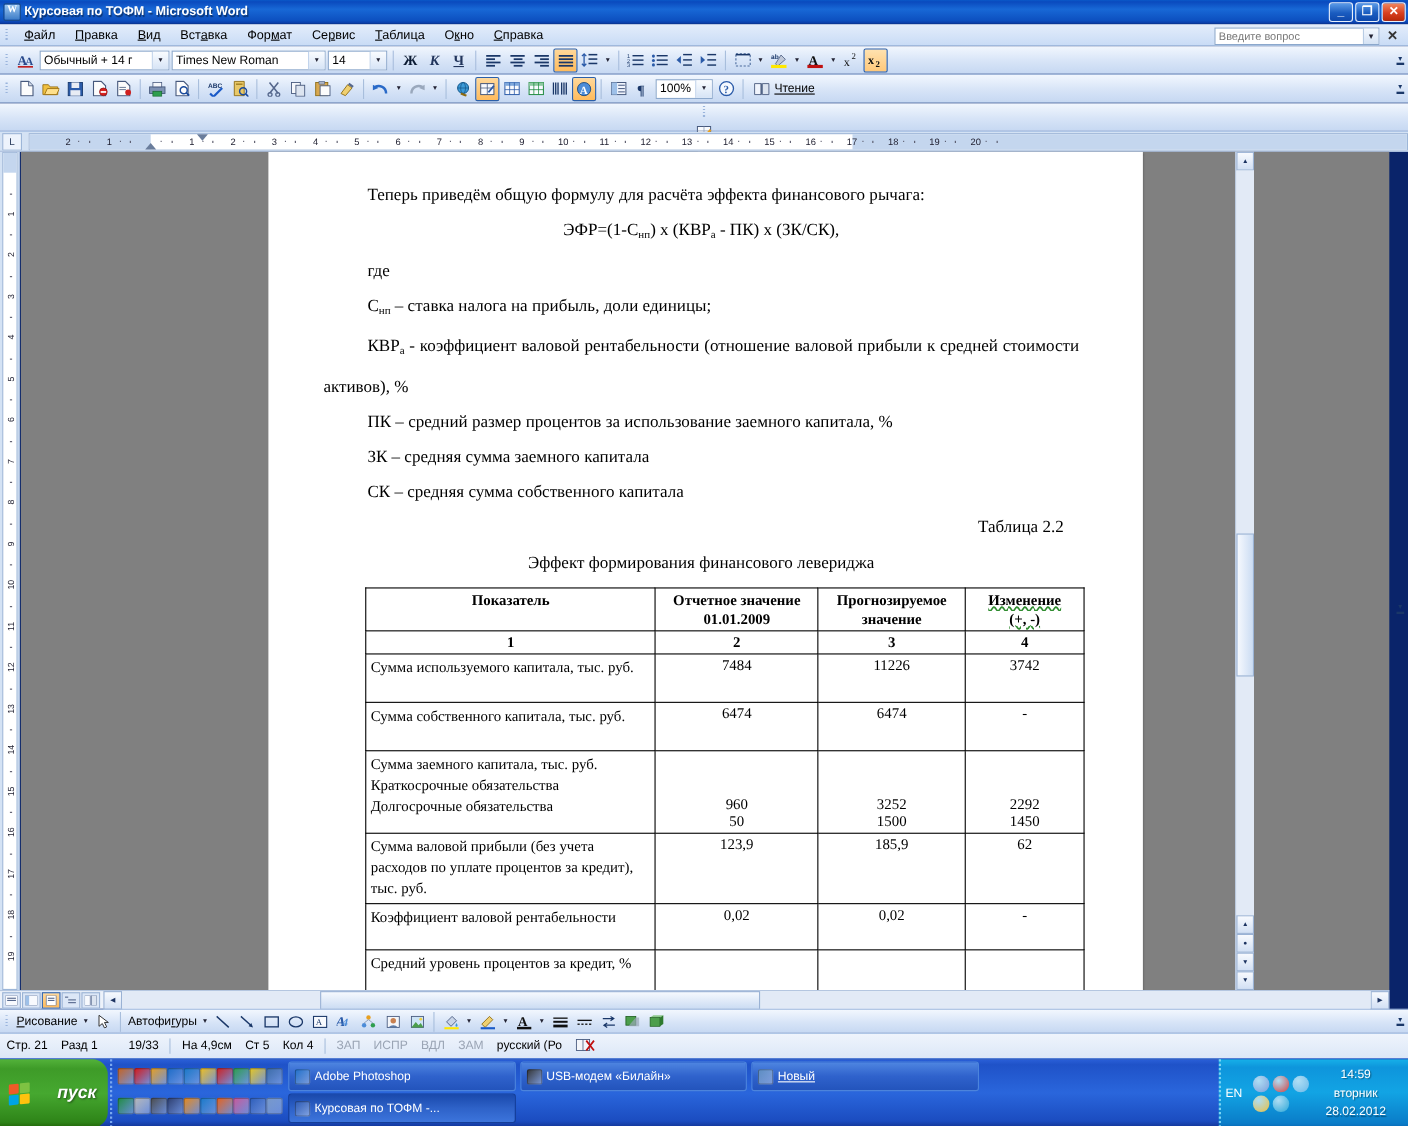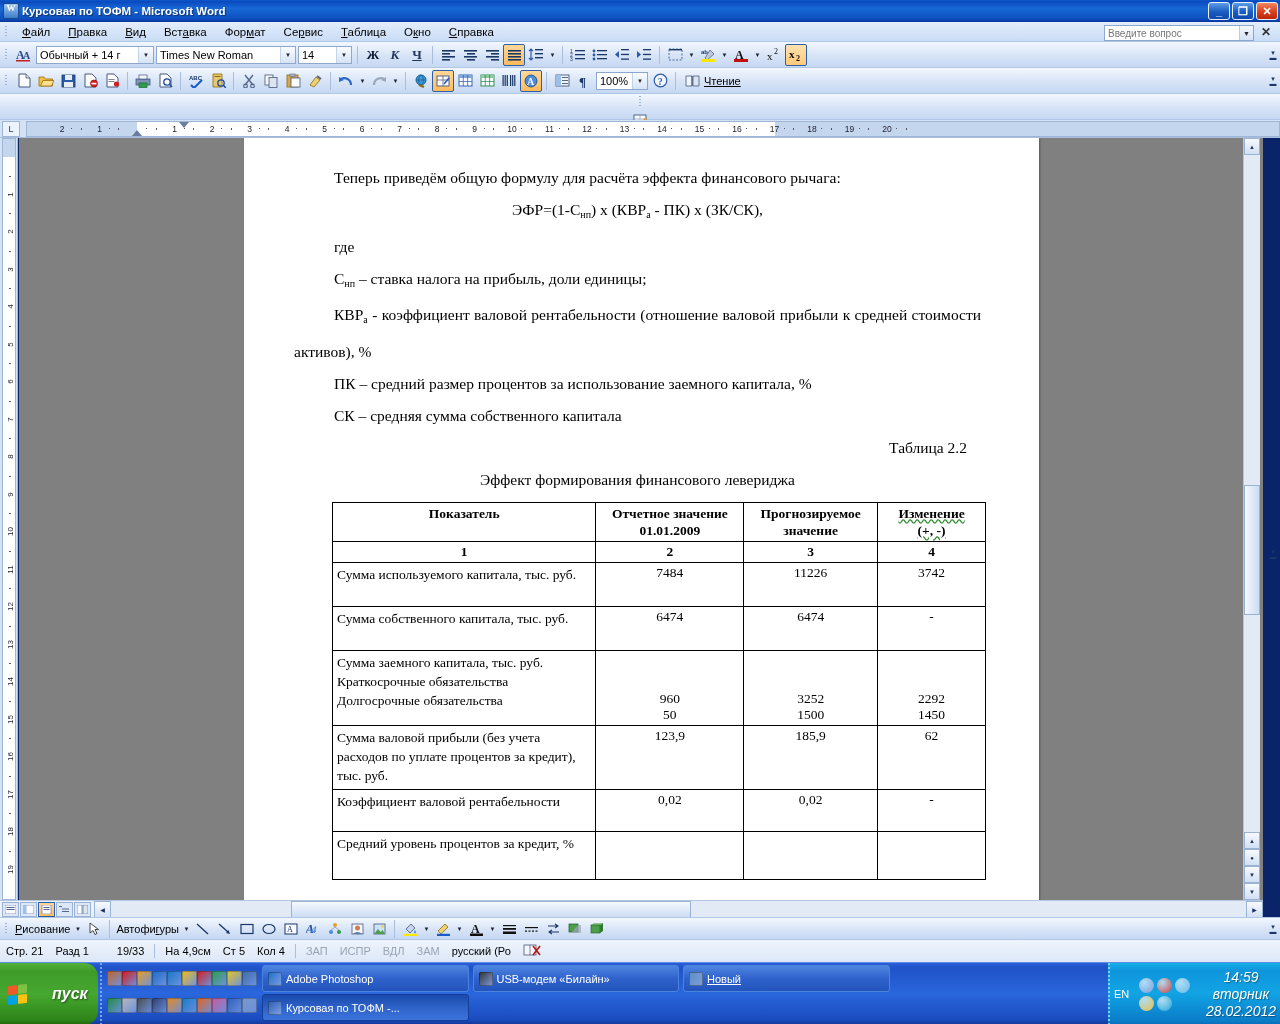--- a/index.html
+++ b/index.html
@@ -3,21 +3,21 @@
 <meta charset="utf-8">
 <style>
   * { box-sizing: border-box; margin: 0; padding: 0; }
   html, body {
     width: 1280px; height: 1024px;
     overflow: hidden;
     font-family: "Liberation Sans", sans-serif;
     font-size: 11px;
     background: #0A246A;
   }
-  #app { position: relative; width: 1260px; height: 1024px; }
+  #app { position: relative; width: 1140px; height: 1024px; }
 
   
   .titlebar {
     position: absolute; left: 0; top: 0; width: 1280px; height: 22px;
     background: linear-gradient(to bottom, #0A58C8 0%, #0A4ABE 8%, #1868D6 40%, #0D50C0 88%, #0A3CA8 100%);
     display: flex; align-items: center;
     border-bottom: 1px solid #0A3A9C;
   }
   .titlebar .wicon {
     width: 16px; height: 16px; margin: 0 3px 0 3px;
@@ -281,22 +281,22 @@
   }
   .ticon { width: 14px; height: 14px; border-radius: 2px; flex: 0 0 auto; }
   .tray {
     position: absolute; right: 0; top: 0; width: 172px; height: 62px;
     background: linear-gradient(to bottom,#16B0E8 0%,#0E95DC 12%,#12A4E4 48%,#0A7CC8 94%,#0868B4 100%);
     border-left: 2px dotted #7AD4F4;
     display: flex; align-items: center;
   }
   .trayicons { display: flex; flex-wrap: wrap; width: 64px; padding-left: 6px; gap: 3px; }
   .tri { width: 15px; height: 15px; border-radius: 50%; }
-  .clock { margin-left: auto; padding-right: 4px; color:#fff; font-size: 14px;
-    text-align: center; line-height: 17px; text-shadow: 1px 1px 1px rgba(0,0,0,.35); font-style: italic; }
+  .clock { margin-left: auto; padding-right: 20px; color:#fff; font-size: 11px;
+    text-align: center; line-height: 17px; text-shadow: 1px 1px 1px rgba(0,0,0,.35); }
   .langbox { color:#fff; font-size: 11px; padding: 0 4px; }
 </style>
 </head>
 <body>
 
 <div id="app">
 
   <div class="titlebar">
     <div class="wicon"></div>
     <div class="ttext">Курсовая по ТОФМ - Microsoft Word</div>
@@ -896,20 +896,23 @@
         <p class="p ind">где</p>
 
         <p class="p ind">
           <span>С</span><sub>нп</sub><span> – ставка налога на прибыль, доли единицы;</span>
         </p>
         <p class="p ind">
           <span>КВР</span><sub>а</sub><span> - коэффициент валовой рентабельности (отношение валовой прибыли к средней стоимости активов), %</span>
         </p>
         <p class="p ind">
           <span>ПК</span><span> – средний размер процентов за использование заемного капитала, %</span>
+        </p>
+        <p class="p ind">
+          <span>ЗК</span><span> – средняя сумма заемного капитала</span>
         </p>
         <p class="p ind">
           <span>СК</span><span> – средняя сумма собственного капитала</span>
         </p>
 
         <p class="p right" style="padding-right:14px">Таблица 2.2</p>
         <p class="p center">Эффект формирования финансового левериджа</p>
 
         <table class="wt">
           <tbody>

